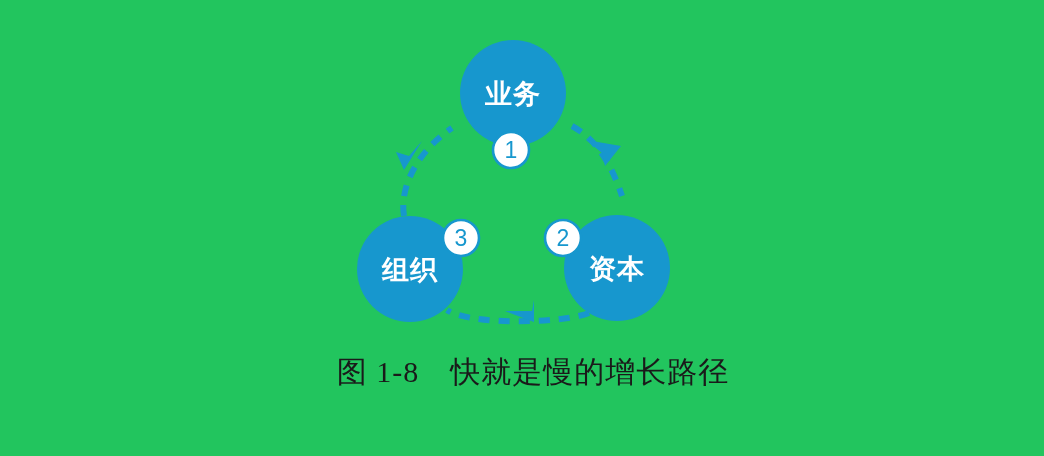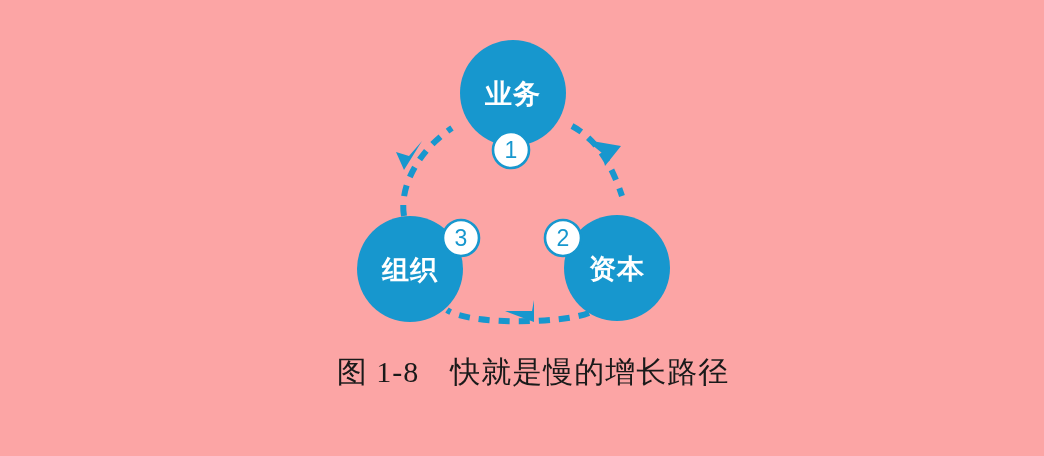--- a/index.html
+++ b/index.html
@@ -4,21 +4,21 @@
 <style>
   html, body {
     margin: 0;
     padding: 0;
     background: #ffffff;
   }
   #page {
     position: relative;
     width: 1044px;
     height: 456px;
-    background: #fca5a5;
+    background: #22c55e;
     overflow: hidden;
     font-family: "Liberation Serif", serif;
   }
   #diagram-svg {
     position: absolute;
     left: 0;
     top: 0;
     width: 1044px;
     height: 456px;
     display: block;

